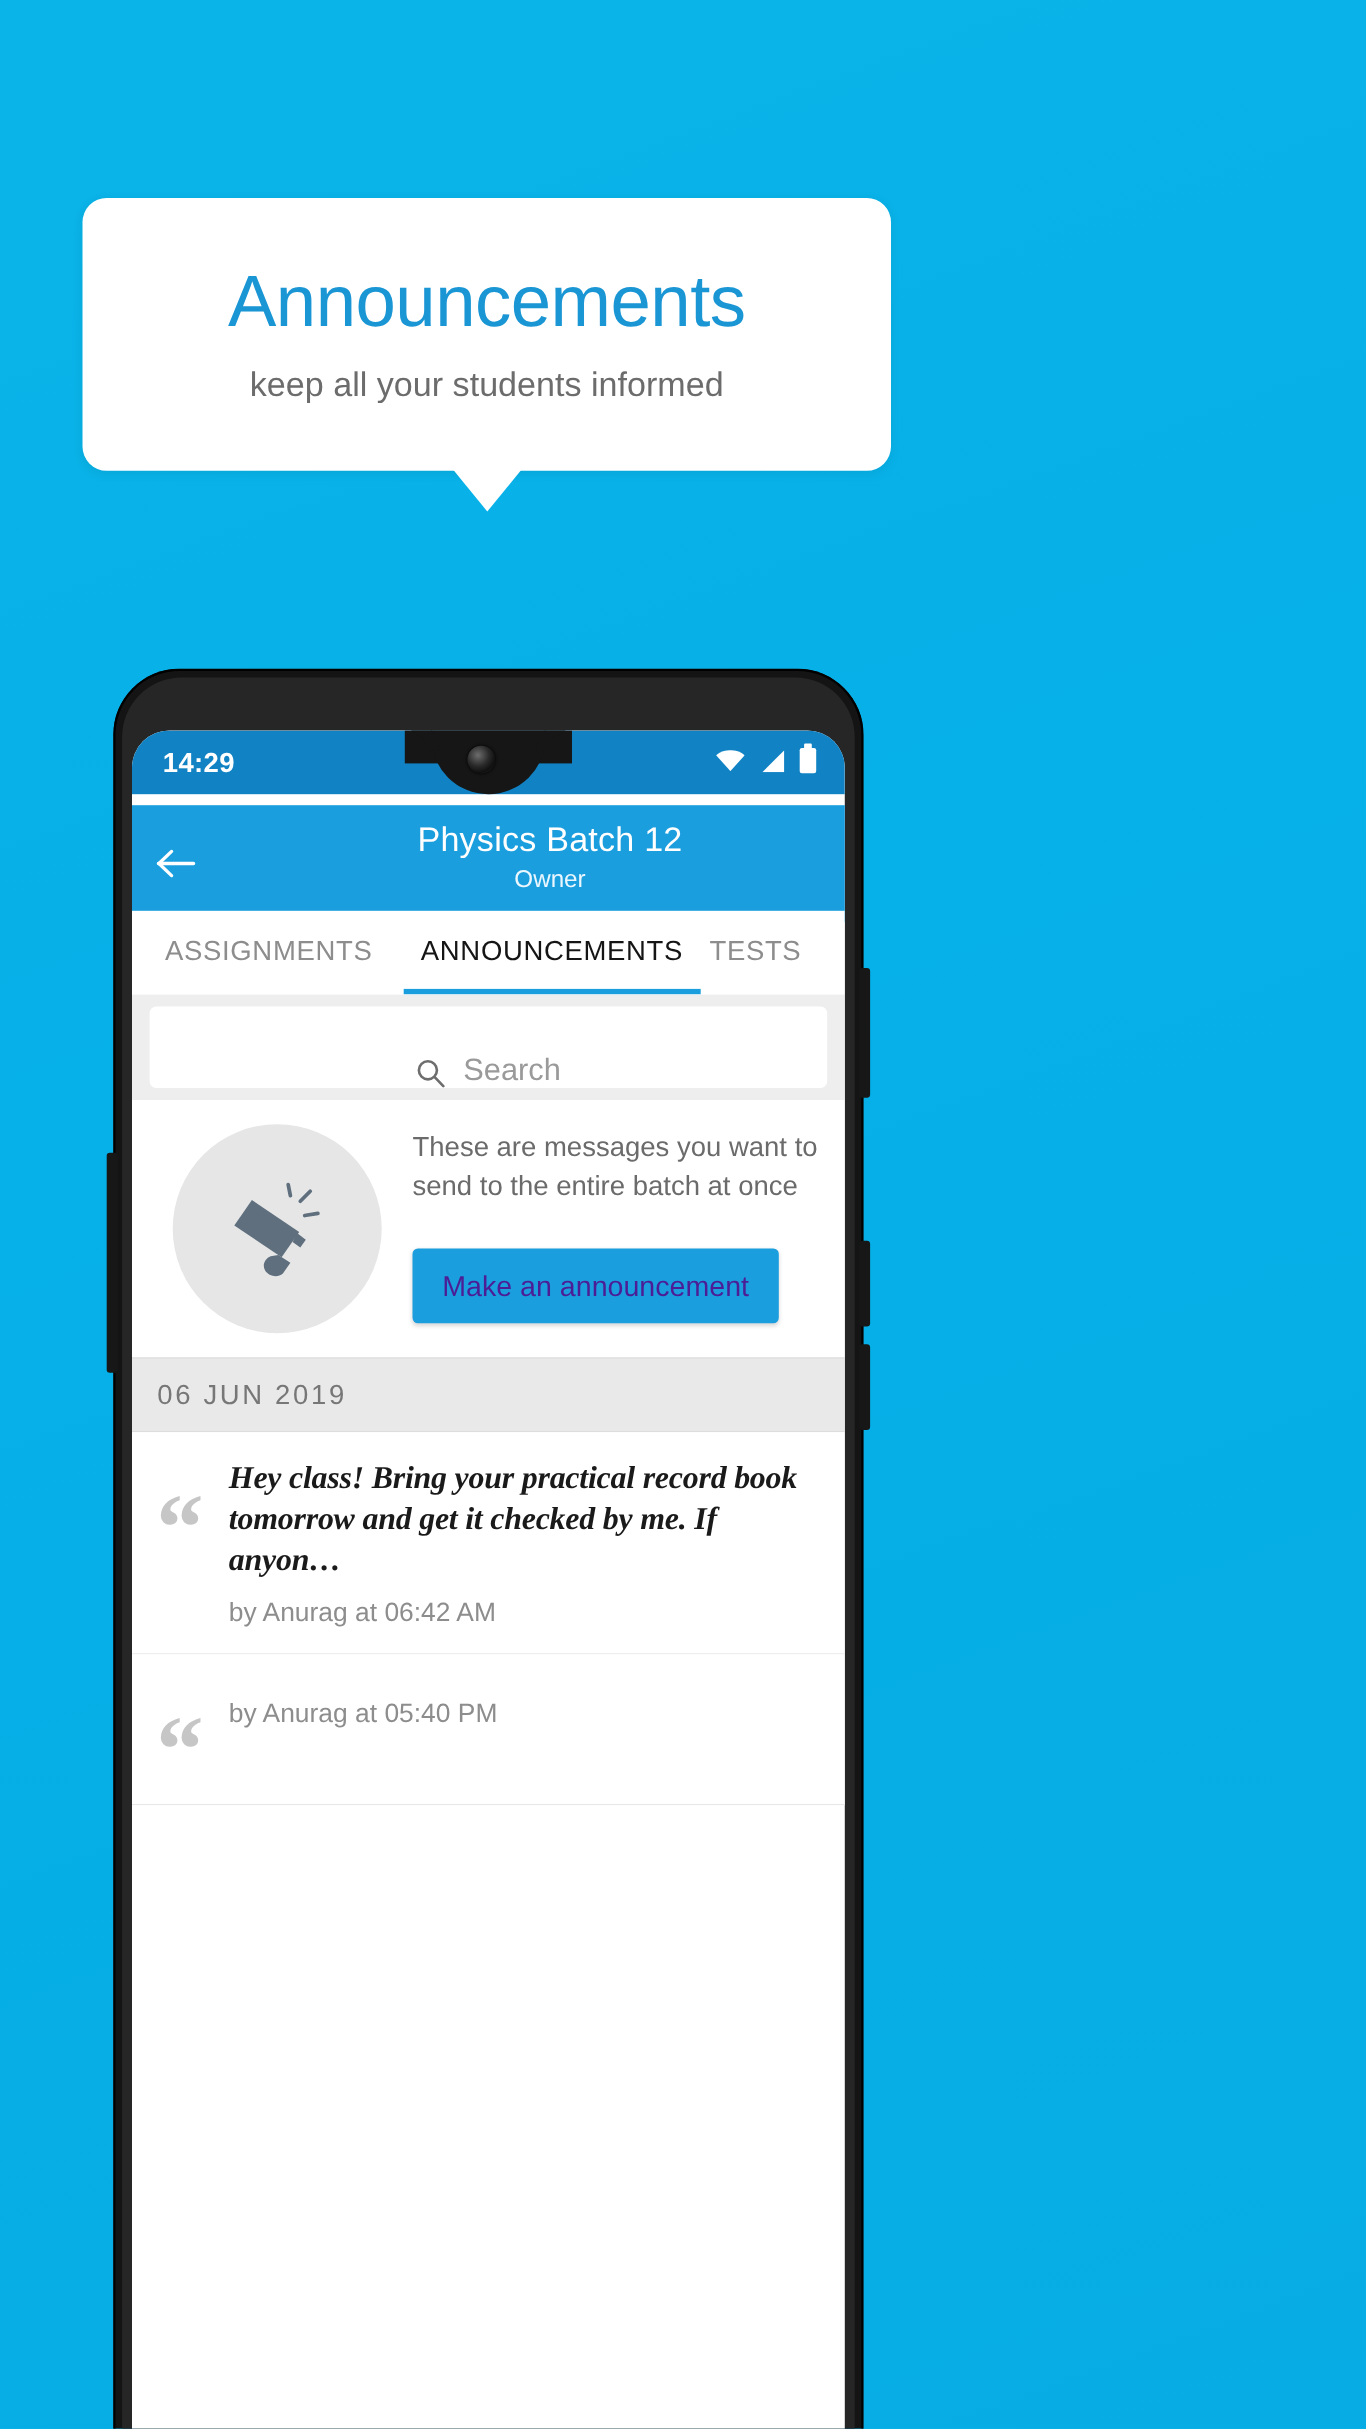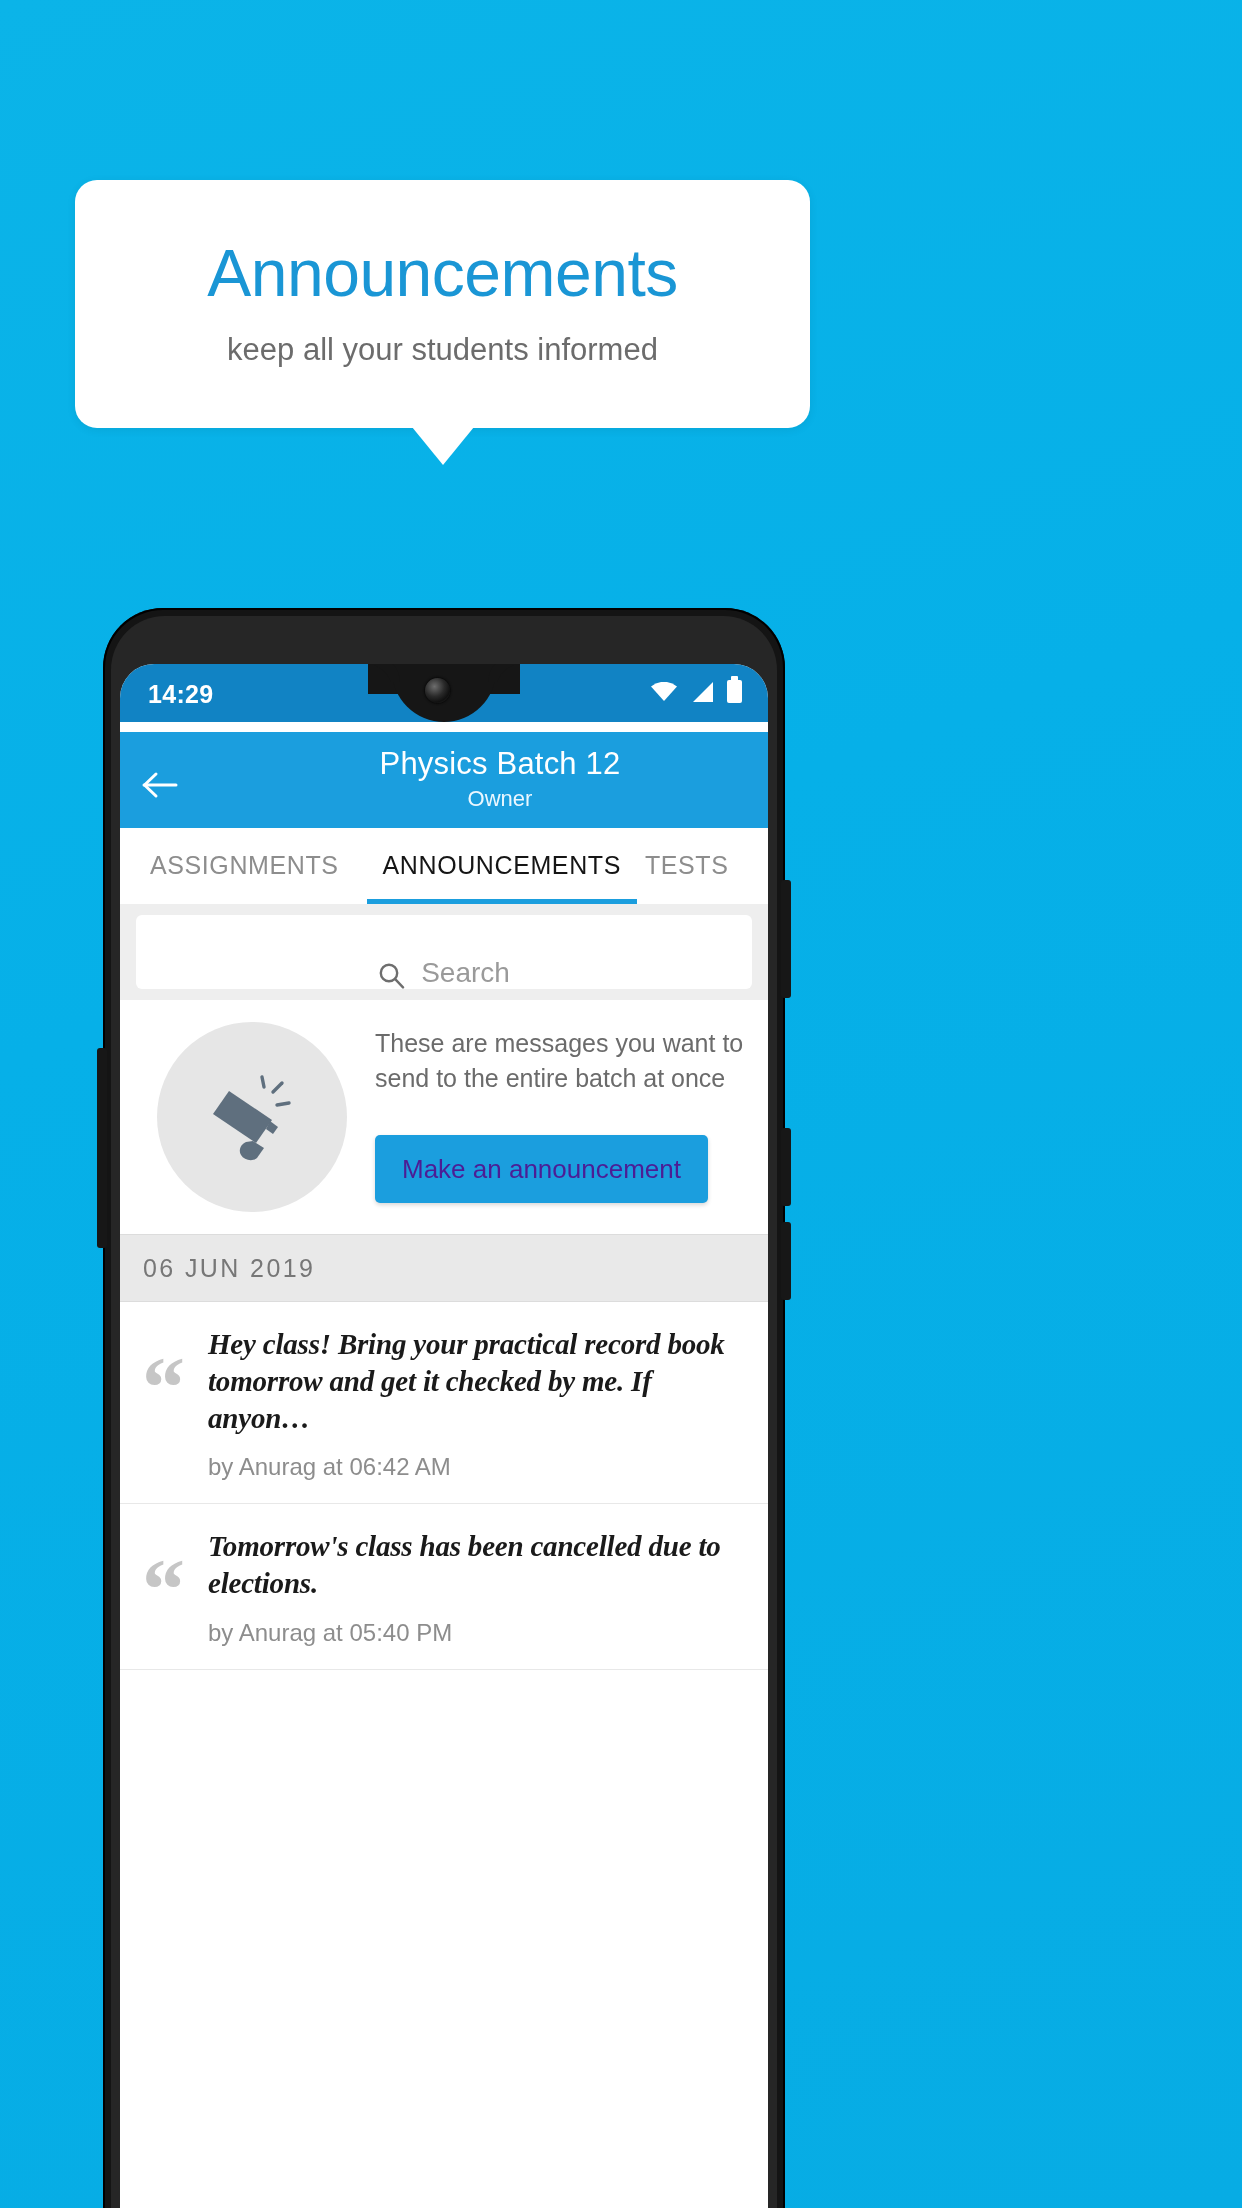--- a/index.html
+++ b/index.html
@@ -474,21 +474,20 @@
           <div class="quote-mark">“</div>
           <div class="ann-body">
             <div class="ann-text">Hey class! Bring your practical record book tomorrow and get it checked by me. If anyon…</div>
             <div class="ann-meta">by Anurag at 06:42 AM</div>
           </div>
         </div>
 
         <div class="ann-item">
           <div class="quote-mark">“</div>
           <div class="ann-body">
-            <div class="ann-text">Tomorrow's class has been cancelled due to elections.</div>
             <div class="ann-meta">by Anurag at 05:40 PM</div>
           </div>
         </div>
 
       </div>
 
     </div>
   </div>
 </div>
 

